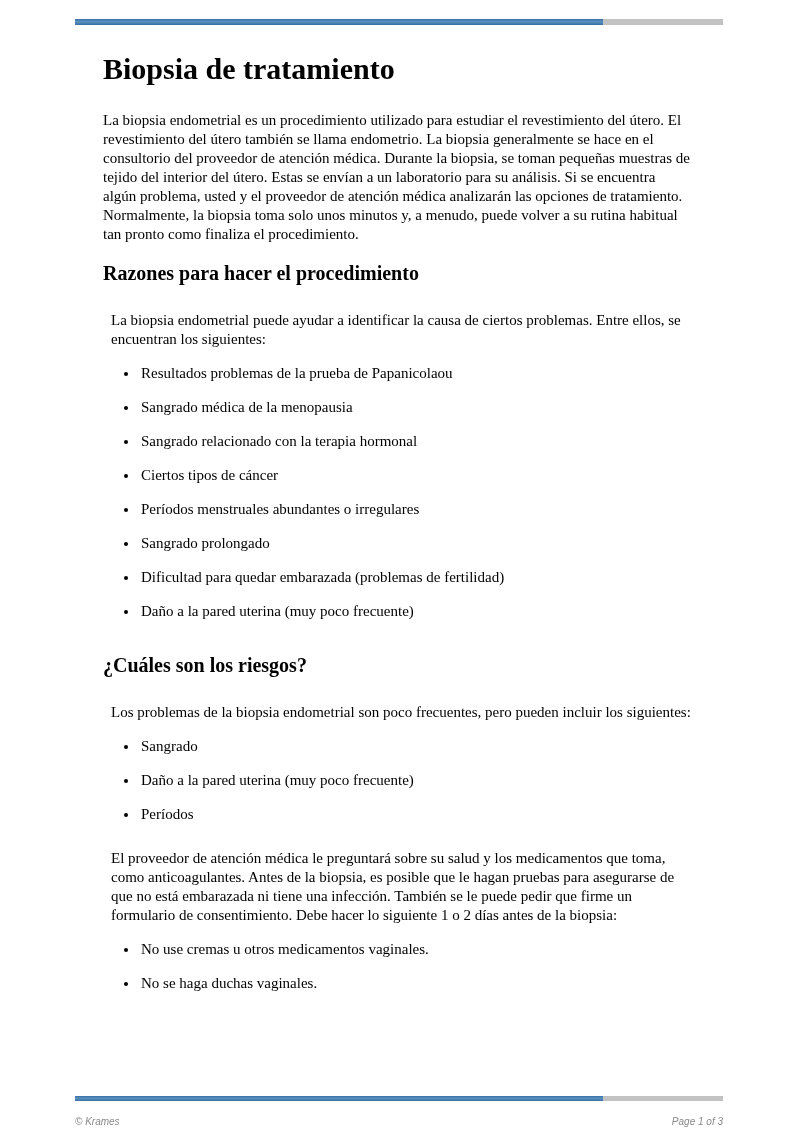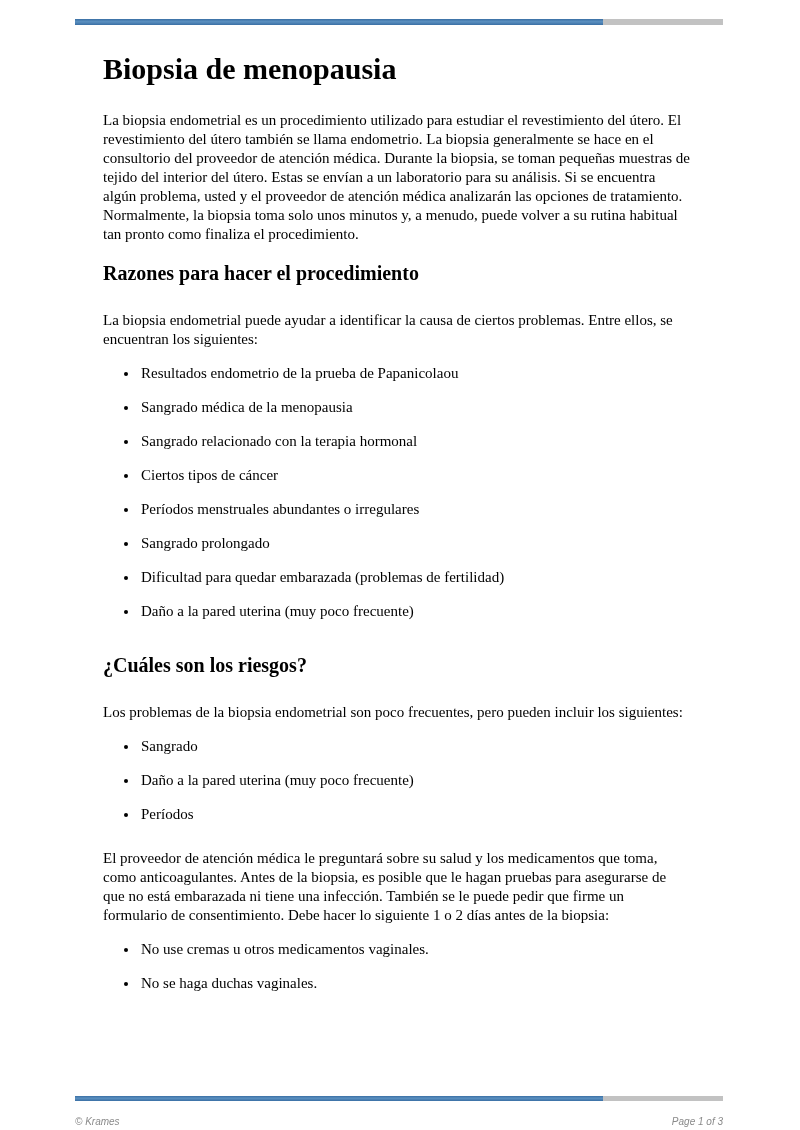--- a/index.html
+++ b/index.html
@@ -43,21 +43,21 @@
     margin: 50px 0 0 0;
     font-size: 30px;
     line-height: 38px;
     font-weight: bold;
   }
   p.body-text {
     margin: 23px 0 0 0;
     font-size: 15px;
     line-height: 19px;
   }
-  p.body-text.after-heading { margin-top: 25px; }
+  p.body-text.after-heading { margin-top: 25px; margin-left: 8px; }
   h2 {
     font-size: 20px;
     line-height: 25px;
     font-weight: bold;
     margin: 0;
   }
   h2.h2-razones   { margin-top: 17px; }
   h2.h2-riesgos   { margin-top: 32px; }
   h2.h2-preparativos { margin-top: 21px; }
   ul.bullets {
@@ -98,28 +98,28 @@
 
 <div class="page">
 
   <div class="accent-bar top">
     <div class="bar-blue"></div>
     <div class="bar-gray"></div>
   </div>
 
   <div class="content">
 
-    <h1>Biopsia de menopausia</h1>
+    <h1>Biopsia de tratamiento</h1>
 
     <p class="body-text">La biopsia endometrial es un procedimiento utilizado para estudiar el revestimiento del útero. El revestimiento del útero también se llama endometrio. La biopsia generalmente se hace en el consultorio del proveedor de atención médica. Durante la biopsia, se toman pequeñas muestras de tejido del interior del útero. Estas se envían a un laboratorio para su análisis. Si se encuentra algún problema, usted y el proveedor de atención médica analizarán las opciones de tratamiento. Normalmente, la biopsia toma solo unos minutos y, a menudo, puede volver a su rutina habitual tan pronto como finaliza el procedimiento.</p>
 
     <h2 class="h2-razones">Razones para hacer el procedimiento</h2>
     <p class="body-text after-heading">La biopsia endometrial puede ayudar a identificar la causa de ciertos problemas. Entre ellos, se encuentran los siguientes:</p>
     <ul class="bullets">
-      <li>Resultados endometrio de la prueba de Papanicolaou</li>
+      <li>Resultados problemas de la prueba de Papanicolaou</li>
       <li>Sangrado médica de la menopausia</li>
       <li>Sangrado relacionado con la terapia hormonal</li>
       <li>Ciertos tipos de cáncer</li>
       <li>Períodos menstruales abundantes o irregulares</li>
       <li>Sangrado prolongado</li>
       <li>Dificultad para quedar embarazada (problemas de fertilidad)</li>
       <li>Daño a la pared uterina (muy poco frecuente)</li>
     </ul>
 
     <h2 class="h2-riesgos">¿Cuáles son los riesgos?</h2>

